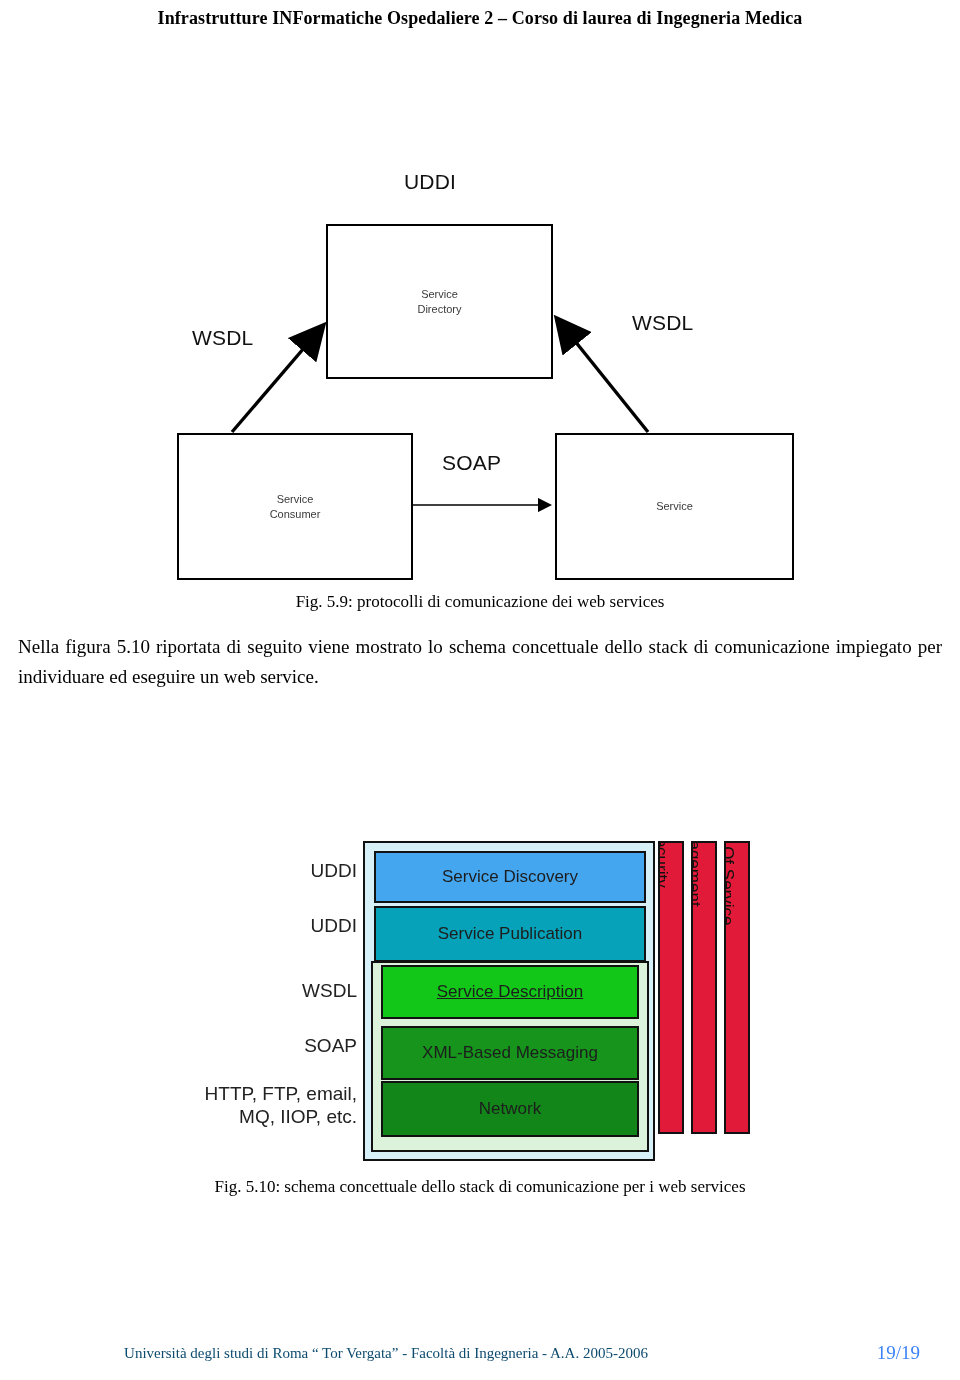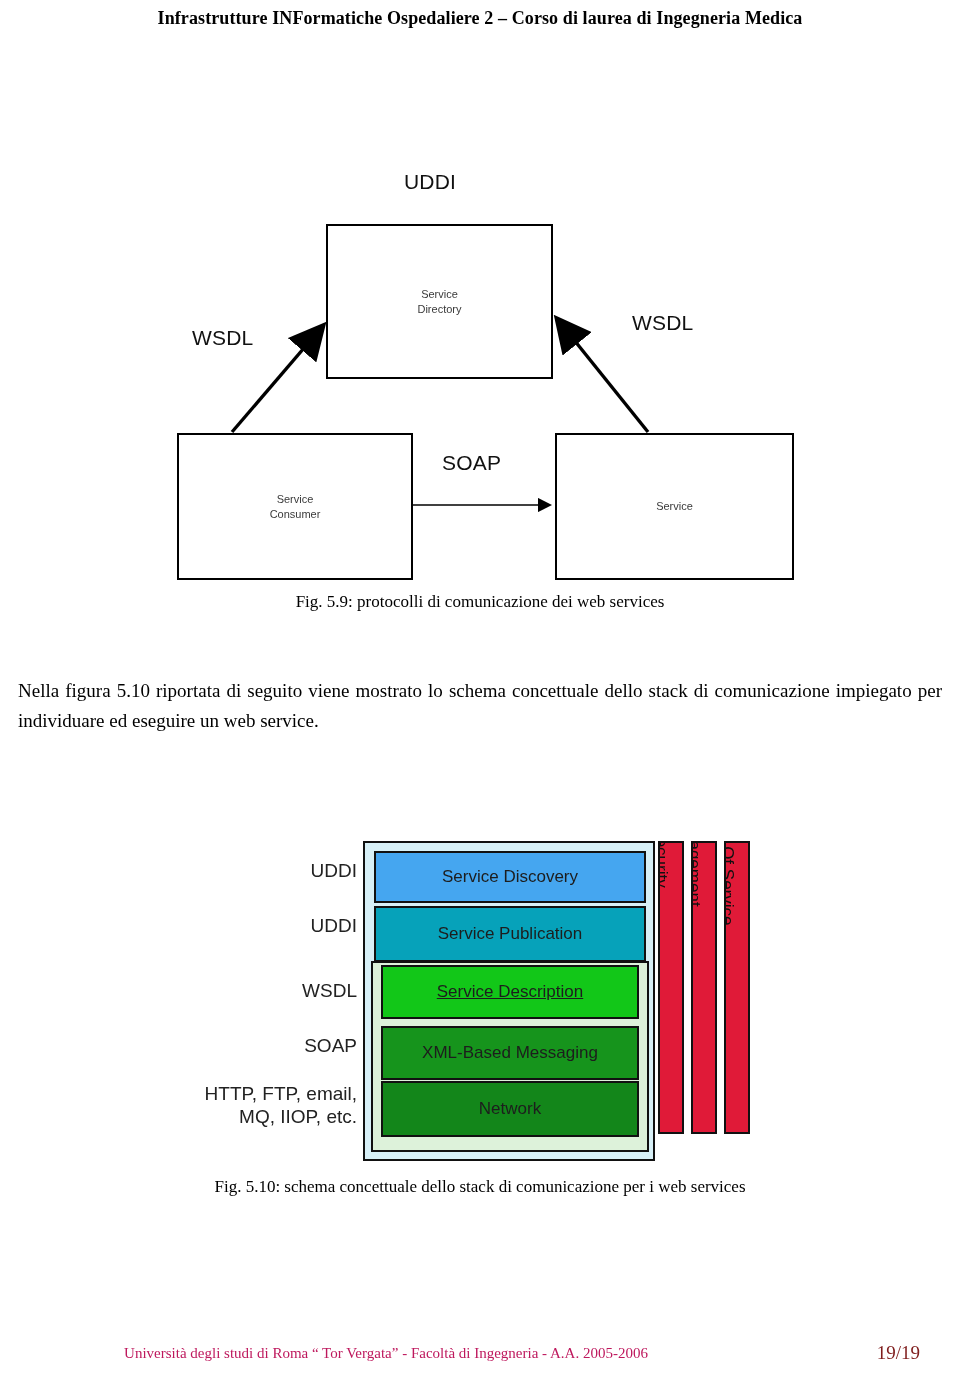--- a/index.html
+++ b/index.html
@@ -94,21 +94,20 @@
   .body-par {
     position: absolute;
     left: 18px;
     top: 632px;
     width: 924px;
     font-family: "Liberation Serif", serif;
     font-size: 19px;
     line-height: 30px;
     text-align: justify;
     color: #000;
-    margin-top: 44px;
   }
 
   
   .fig510 {
     position: absolute;
     left: 0;
     top: 820px;
     width: 960px;
     height: 360px;
   }
@@ -215,29 +214,29 @@
 
   
   .footer-note {
     position: absolute;
     left: 0;
     top: 1345px;
     width: 772px;
     text-align: center;
     font-family: "Liberation Serif", serif;
     font-size: 15px;
-    color: #be185d;
+    color: #0c4a6e;
   }
   .page-number {
     position: absolute;
     right: 40px;
     top: 1342px;
     font-family: "Liberation Serif", serif;
     font-size: 19px;
-    color: #7f1d1d;
+    color: #3b82f6;
   }
 </style>
 </head>
 <body>
 
 <div class="page-header">Infrastrutture INFormatiche Ospedaliere 2 – Corso di laurea di Ingegneria Medica</div>
 
 <div class="fig59">
 
   <svg class="arrows" viewBox="0 0 960 450" preserveAspectRatio="none">

